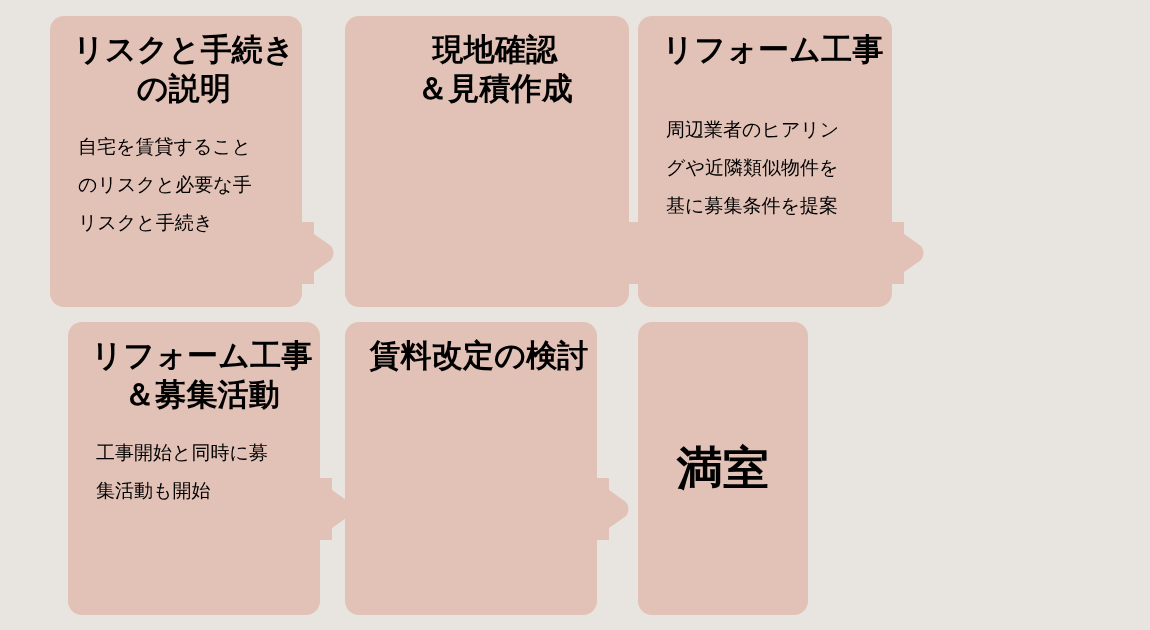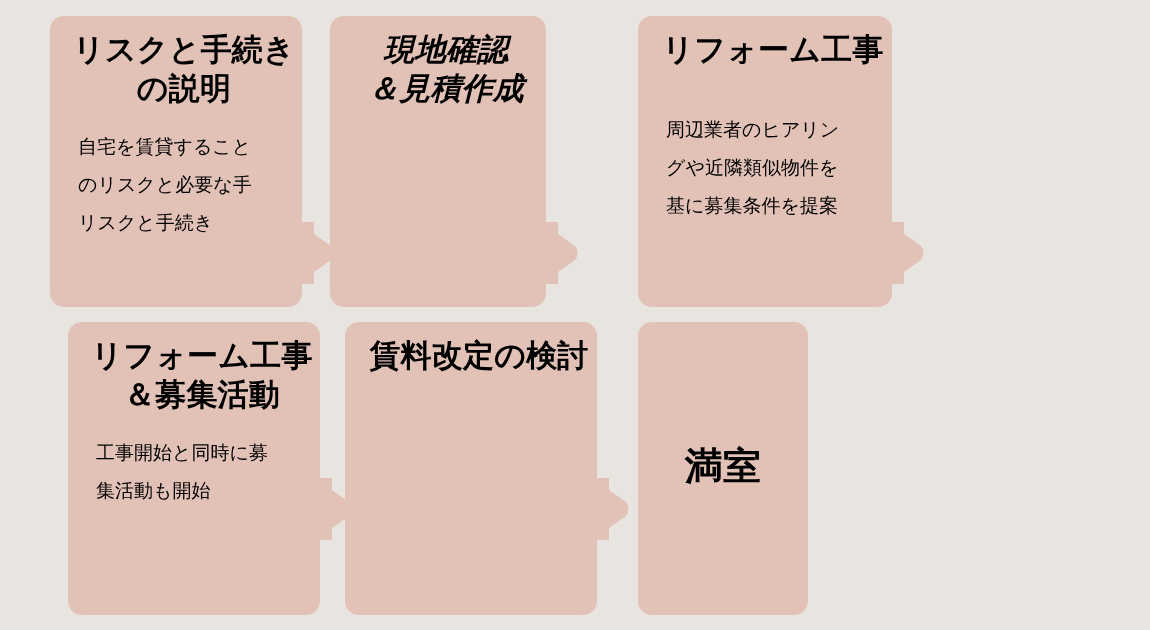--- a/index.html
+++ b/index.html
@@ -66,28 +66,27 @@
     padding-right: 6px;
     white-space: pre-line;
   }
   
   .step.is-terminal .step-content {
     justify-content: center;
     align-items: center;
     padding: 0;
   }
   .step.is-terminal .step-title {
-    font-size: 38px;
+    font-size: 46px;
     margin: 0;
-    font-family: Liberation Mono, monospace;
   }
 
   
   .pos-r1c1 { left: 50px;  top: 16px;  width: 252px; height: 291px; }
-  .pos-r1c2 { left: 330px; top: 16px;  width: 216px; height: 291px; font-style: italic; }
+  .pos-r1c2 { left: 345px; top: 16px;  width: 284px; height: 291px; }
   .pos-r1c3 { left: 638px; top: 16px;  width: 254px; height: 291px; }
   .pos-r2c1 { left: 68px;  top: 322px; width: 252px; height: 293px; }
   .pos-r2c2 { left: 345px; top: 322px; width: 252px; height: 293px; }
   .pos-r2c3 { left: 638px; top: 322px; width: 170px; height: 293px; }
 
   
   .arrow-r1 { left: 100%; top: 206px; width: 36px; height: 62px; margin-left: -2px; }
   .arrow-r2 { left: 100%; top: 156px; width: 36px; height: 62px; margin-left: -2px; }
 
   

